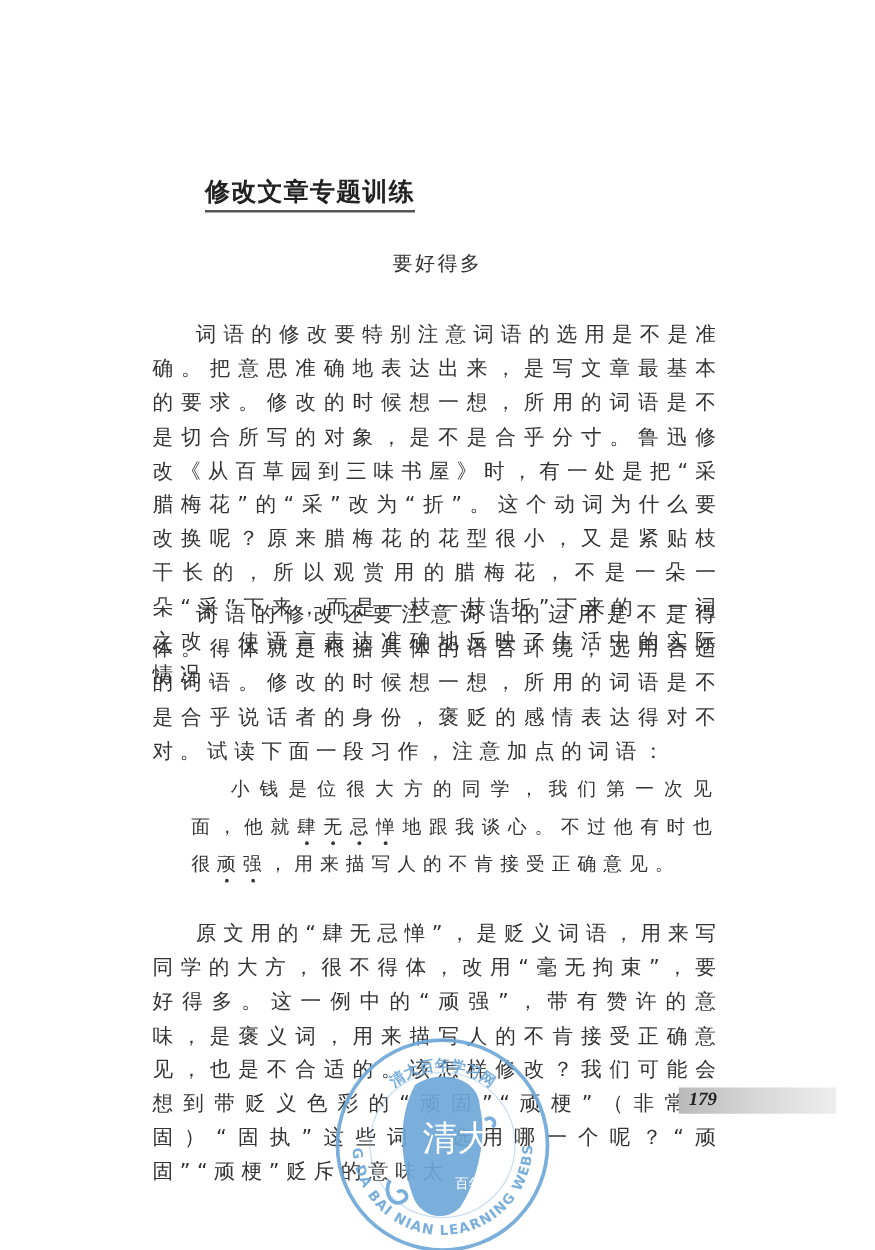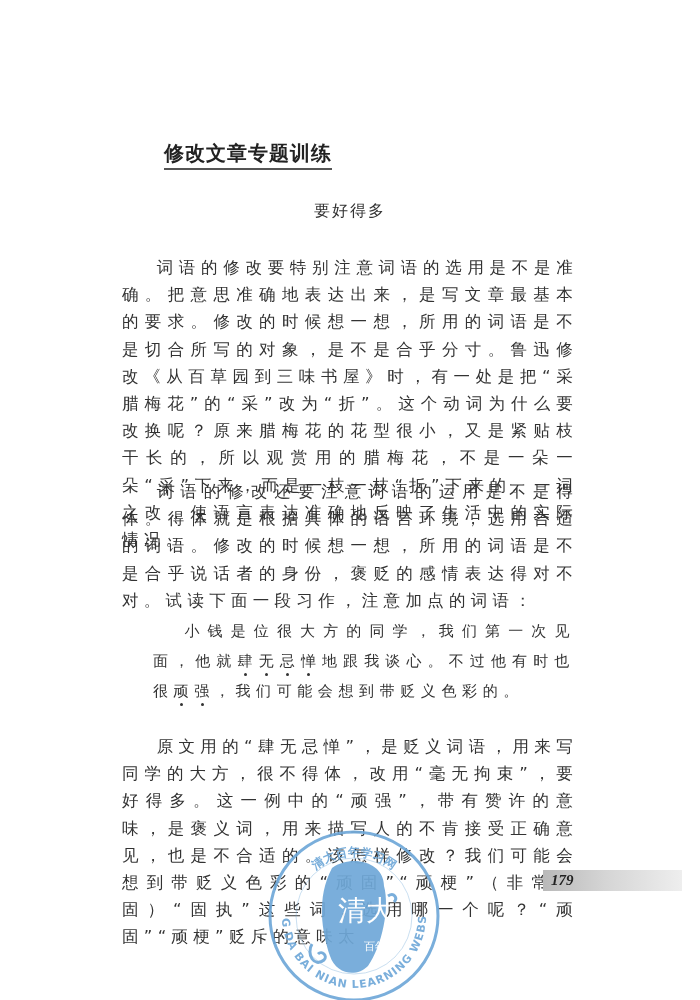--- a/index.html
+++ b/index.html
@@ -89,21 +89,21 @@
     width: 3px; height: 3px;
     border-radius: 50%;
     background: #333333;
   }
   #para-block-3 { top: 733px; }
 
   .page-number-bar {
     position: absolute;
     left: 543px;
     top: 870px;
-    width: 139px;
+    width: 126px;
     height: 21px;
     background: linear-gradient(to right, #b9b9b9 0%, #d5d5d5 45%, #eeeeee 100%);
   }
   .page-number {
     position: absolute;
     left: 8px;
     top: 2px;
     font-family: "Liberation Serif", "DejaVu Serif", serif;
     font-style: italic;
     font-weight: bold;
@@ -132,21 +132,21 @@
 
   <div class="body-text" id="para-block-1">
     <p>词语的修改要特别注意词语的选用是不是准确。把意思准确地表达出来，是写文章最基本的要求。修改的时候想一想，所用的词语是不是切合所写的对象，是不是合乎分寸。鲁迅修改《从百草园到三味书屋》时，有一处是把“采腊梅花”的“采”改为“折”。这个动词为什么要改换呢？原来腊梅花的花型很小，又是紧贴枝干长的，所以观赏用的腊梅花，不是一朵一朵“采”下来，而是一枝一枝“折”下来的。一词之改，使语言表达准确地反映了生活中的实际情况。</p>
   </div>
 
   <div class="body-text" id="para-block-2">
     <p>词语的修改还要注意词语的运用是不是得体。得体就是根据具体的语言环境，选用合适的词语。修改的时候想一想，所用的词语是不是合乎说话者的身份，褒贬的感情表达得对不对。试读下面一段习作，注意加点的词语：</p>
   </div>
 
   <div class="quote-block">
-    <p><span>小钱是位很大方的同学，我们第一次见面，他就</span><span class="emph">肆</span><span class="emph">无</span><span class="emph">忌</span><span class="emph">惮</span><span>地跟我谈心。不过他有时也很</span><span class="emph">顽</span><span class="emph">强</span><span>，我们可能会想到带贬义色彩的。</span></p>
+    <p><span>小钱是位很大方的同学，我们第一次见面，他就</span><span class="emph">肆</span><span class="emph">无</span><span class="emph">忌</span><span class="emph">惮</span><span>地跟我谈心。不过他有时也很</span><span class="emph">顽</span><span class="emph">强</span><span>，用来描写人的不肯接受正确意见。</span></p>
   </div>
 
   <div class="body-text" id="para-block-3">
     <p>原文用的“肆无忌惮”，是贬义词语，用来写同学的大方，很不得体，改用“毫无拘束”，要好得多。这一例中的“顽强”，带有赞许的意味，是褒义词，用来描写人的不肯接受正确意见，也是不合适的。该怎样修改？我们可能会想到带贬义色彩的“顽固”“顽梗”（非常顽固）“固执”这些词，选用哪一个呢？“顽固”“顽梗”贬斥的意味太</p>
   </div>
 
   <div class="page-number-bar">
     <span class="page-number">179</span>
   </div>
 

